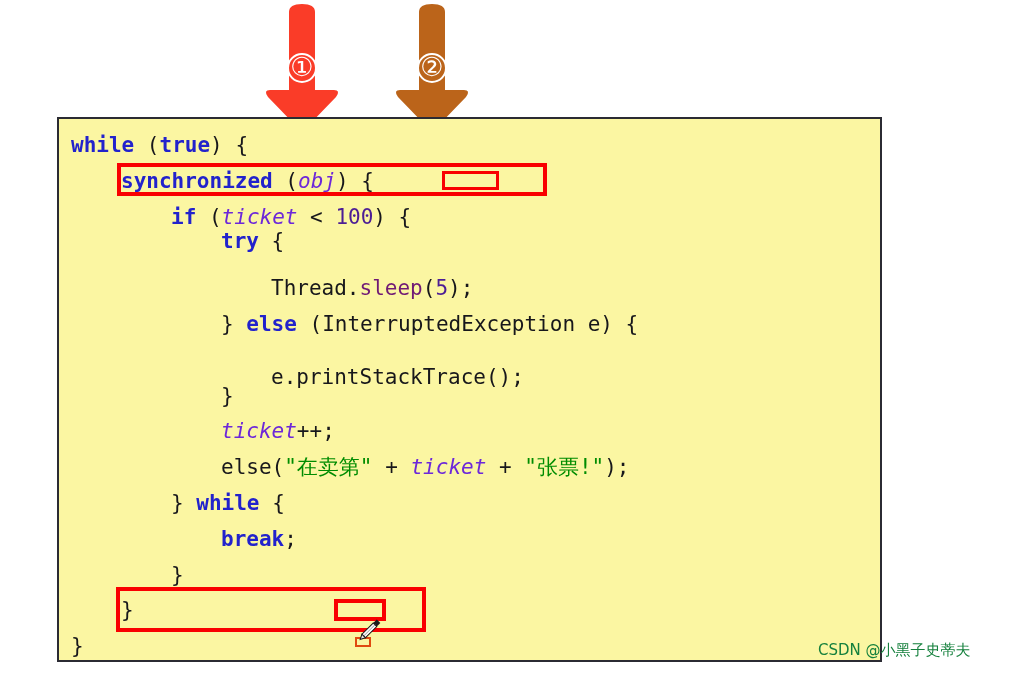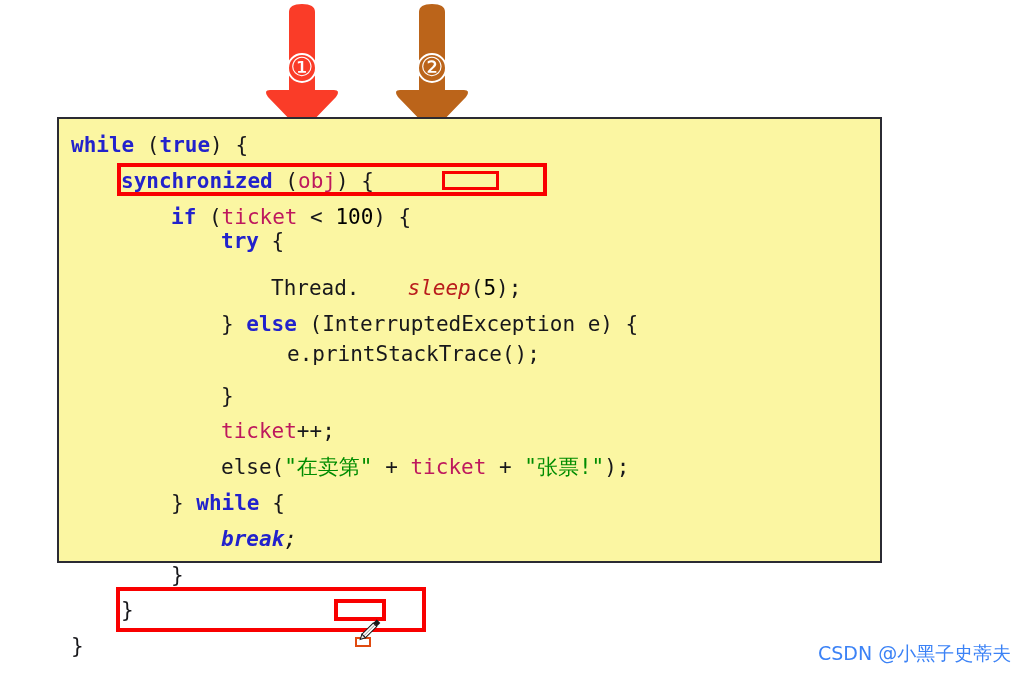--- a/index.html
+++ b/index.html
@@ -38,41 +38,41 @@
   #arrow-one .num { top: 52px; }
   #arrow-two   { left: 392px; top: 2px; }
   #arrow-two .num { top: 52px; }
 
   
   #code-panel {
     position: absolute;
     left: 57px;
     top: 117px;
     width: 825px;
-    height: 446px;
+    height: 545px;
     background: #fbf6a2;
     border: 2px solid #2b2b33;
     box-sizing: border-box;
   }
 
   .code-line {
     position: absolute;
     white-space: pre;
     font-family: "DejaVu Sans Mono", monospace;
     font-size: 21px;
     line-height: 21px;
     color: #17171b;
     letter-spacing: 0px;
   }
 
   .kw     { color: #2222cc; font-weight: bold; }
-  .field  { color: #be185d; }
-  .num    { color: #000000; }
+  .field  { color: #6d28d9; font-style: italic; }
+  .num    { color: #4c1d95; }
   .str    { color: #008c00; }
-  .stat   { font-style: italic; color: #b91c1c; margin-left: 48px; }
+  .stat   { color: #701a75; }
   .plain  { color: #17171b; }
 
   
   .hl-box {
     position: absolute;
     border: 4px solid #f90000;
     box-sizing: border-box;
     background: transparent;
   }
   #hl-sync      { left: 58px; top: 44px; width: 430px; height: 33px; }
@@ -100,22 +100,22 @@
     width: 30px;
     height: 30px;
   }
 
   
   #watermark {
     position: absolute;
     left: 818px;
     top: 641px;
     font-family: "DejaVu Sans", sans-serif;
-    font-size: 19px;
-    color: #3b82f6;
+    font-size: 15px;
+    color: #15803d;
     white-space: nowrap;
   }
 </style>
 </head>
 <body>
 
 <div class="arrow" id="arrow-one">
   <svg viewBox="0 0 80 130" xmlns="http://www.w3.org/2000/svg">
     <path d="M27 10 Q27 2 40 2 Q53 2 53 10 L53 88 L72 88 Q79 88 74 95 L45 125 Q40 130 35 125 L6 95 Q1 88 8 88 L27 88 Z" fill="#fa3c28"></path>
     <circle cx="40" cy="66" r="14" fill="none" stroke="#ffffff" stroke-width="2"></circle>
@@ -132,26 +132,26 @@
 </div>
 
 <div id="code-panel" style="background: rgb(251, 246, 162); border-color: rgb(43, 43, 51);">
   <div id="code-lines">
       <div class="code-line" id="line-while" style="left: 12px; top: 16px;"><span class="kw">while</span><span class="plain"> (</span><span class="kw">true</span><span class="plain">) {</span></div>
       <div class="code-line" id="line-synchronized" style="left: 62px; top: 51.8px;"><span class="kw">synchronized</span><span class="plain"> (</span><span class="field">obj</span><span class="plain">) {</span></div>
       <div class="code-line" id="line-if" style="left: 112px; top: 87.6px;"><span class="kw">if</span><span class="plain"> (</span><span class="field">ticket</span><span class="plain"> &lt; </span><span class="num">100</span><span class="plain">) {</span></div>
       <div class="code-line" id="line-try" style="left: 162px; top: 112px;"><span class="kw">try</span><span class="plain"> {</span></div>
       <div class="code-line" id="line-sleep" style="left: 212px; top: 159.2px;"><span class="plain">Thread.</span><span class="stat">sleep</span><span class="plain">(</span><span class="num">5</span><span class="plain">);</span></div>
       <div class="code-line" id="line-catch" style="left: 162px; top: 195px;"><span class="plain">} </span><span class="kw">else</span><span class="plain"> (InterruptedException e) {</span></div>
-      <div class="code-line" id="line-printstacktrace" style="left: 212px; top: 225px; margin-left: 16px;"><span class="plain">e.printStackTrace();</span></div>
+      <div class="code-line" id="line-printstacktrace" style="left: 212px; top: 248px;"><span class="plain">e.printStackTrace();</span></div>
       <div class="code-line" id="line-try-close" style="left: 162px; top: 266.6px;"><span class="plain">}</span></div>
       <div class="code-line" id="line-ticket-increment" style="left: 162px; top: 302.4px;"><span class="field">ticket</span><span class="plain">++;</span></div>
       <div class="code-line" id="line-sout" style="left: 162px; top: 338.2px;"><span class="plain">else(</span><span class="str">"在卖第"</span><span class="plain"> + </span><span class="field">ticket</span><span class="plain"> + </span><span class="str">"张票!"</span><span class="plain">);</span></div>
       <div class="code-line" id="line-else" style="left: 112px; top: 374px;"><span class="plain">} </span><span class="kw">while</span><span class="plain"> {</span></div>
-      <div class="code-line" id="line-break" style="left: 162px; top: 409.8px; font-style: italic;"><span class="kw">break</span><span class="plain">;</span></div>
+      <div class="code-line" id="line-break" style="left: 162px; top: 409.8px;"><span class="kw">break</span><span class="plain">;</span></div>
       <div class="code-line" id="line-else-close" style="left: 112px; top: 445.6px;"><span class="plain">}</span></div>
       <div class="code-line" id="line-sync-close" style="left: 62px; top: 481.4px;"><span class="plain">}</span></div>
       <div class="code-line" id="line-while-close" style="left: 12px; top: 517.2px;"><span class="plain">}</span></div>
     </div>
 
   <div class="hl-box" id="hl-sync" style="border-color: rgb(249, 0, 0);"></div>
   <div class="hl-box" id="hl-sync-inner" style="border-color: rgb(249, 0, 0);"></div>
 
   <div class="hl-box" id="hl-close" style="border-color: rgb(249, 0, 0);"></div>
   <div class="hl-box" id="hl-close-inner" style="border-color: rgb(249, 0, 0);"></div>

